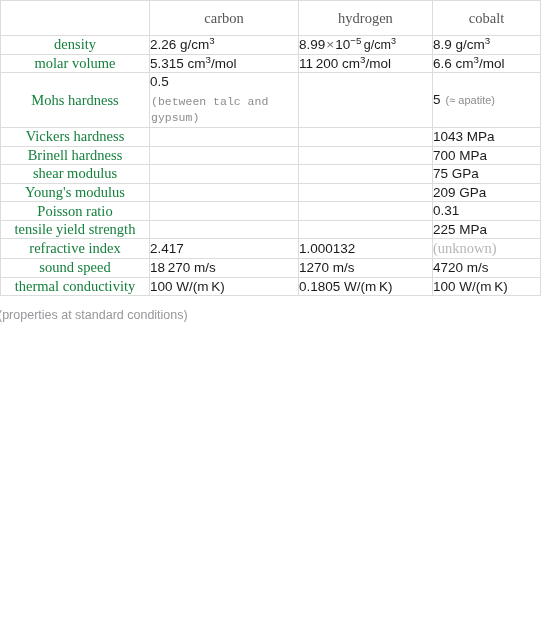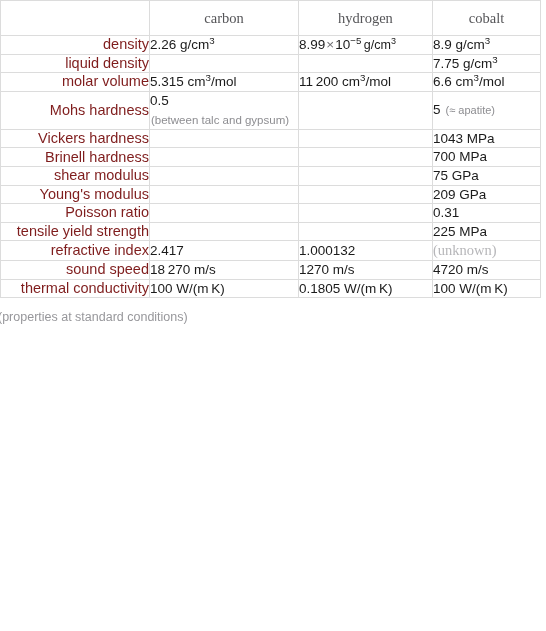--- a/index.html
+++ b/index.html
@@ -43,44 +43,44 @@
     font-size: 14.5px;
     color: #555558;
     text-align: center;
     height: 34px;
     padding: 4px 8px;
   }
   th.blank-head {
     height: 34px;
   }
   td.rowlabel {
-    font-family: Liberation Sans, sans-serif;
+    font-family: Liberation Serif, serif;
     font-size: 14.5px;
-    color: #7f1d1d;
-    text-align: right;
+    color: #15803d;
+    text-align: center;
     padding: 7px 10px 7px 11px;
     line-height: 1.16;
   }
   td.value {
     font-family: "Liberation Sans", sans-serif;
     font-size: 13.5px;
     color: #1b1b1b;
     text-align: left;
     padding: 7px 8px 7px 9px;
     line-height: 1.3;
     white-space: nowrap;
   }
   td.value.empty { }
   .unknown {
     font-family: "Liberation Serif", serif;
     font-size: 14.5px;
     color: #b6b6b9;
   }
   .note {
-    font-family: Liberation Sans, sans-serif;
+    font-family: Liberation Mono, monospace;
     font-size: 11.5px;
     color: #8d8d91;
     white-space: normal;
   }
   .note-inline {
     font-family: "Liberation Sans", sans-serif;
     font-size: 11px;
     color: #8d8d91;
     margin-left: 5px;
   }
@@ -134,26 +134,20 @@
       </tr>
     </thead>
     <tbody id="tbody">
         <tr>
           <td class="rowlabel">density</td>
           <td class="value">2.26 g/cm<sup>3</sup></td>
           <td class="value">8.99<span class="times">×</span>10<sup>−5</sup><span class="unit"> g/cm<sup>3</sup></span></td>
           <td class="value">8.9 g/cm<sup>3</sup></td>
         </tr>
         <tr>
-          <td class="rowlabel">liquid density</td>
-          <td class="value empty"></td>
-          <td class="value empty"></td>
-          <td class="value">7.75 g/cm<sup>3</sup></td>
-        </tr>
-        <tr>
           <td class="rowlabel">molar volume</td>
           <td class="value">5.315 cm<sup>3</sup>/mol</td>
           <td class="value">11 200 cm<sup>3</sup>/mol</td>
           <td class="value">6.6 cm<sup>3</sup>/mol</td>
         </tr>
         <tr>
           <td class="rowlabel">Mohs hardness</td>
           <td class="value">0.5<span class="note note-block">(between talc and gypsum)</span></td>
           <td class="value empty"></td>
           <td class="value">5<span class="note-inline">(≈ apatite)</span></td>

